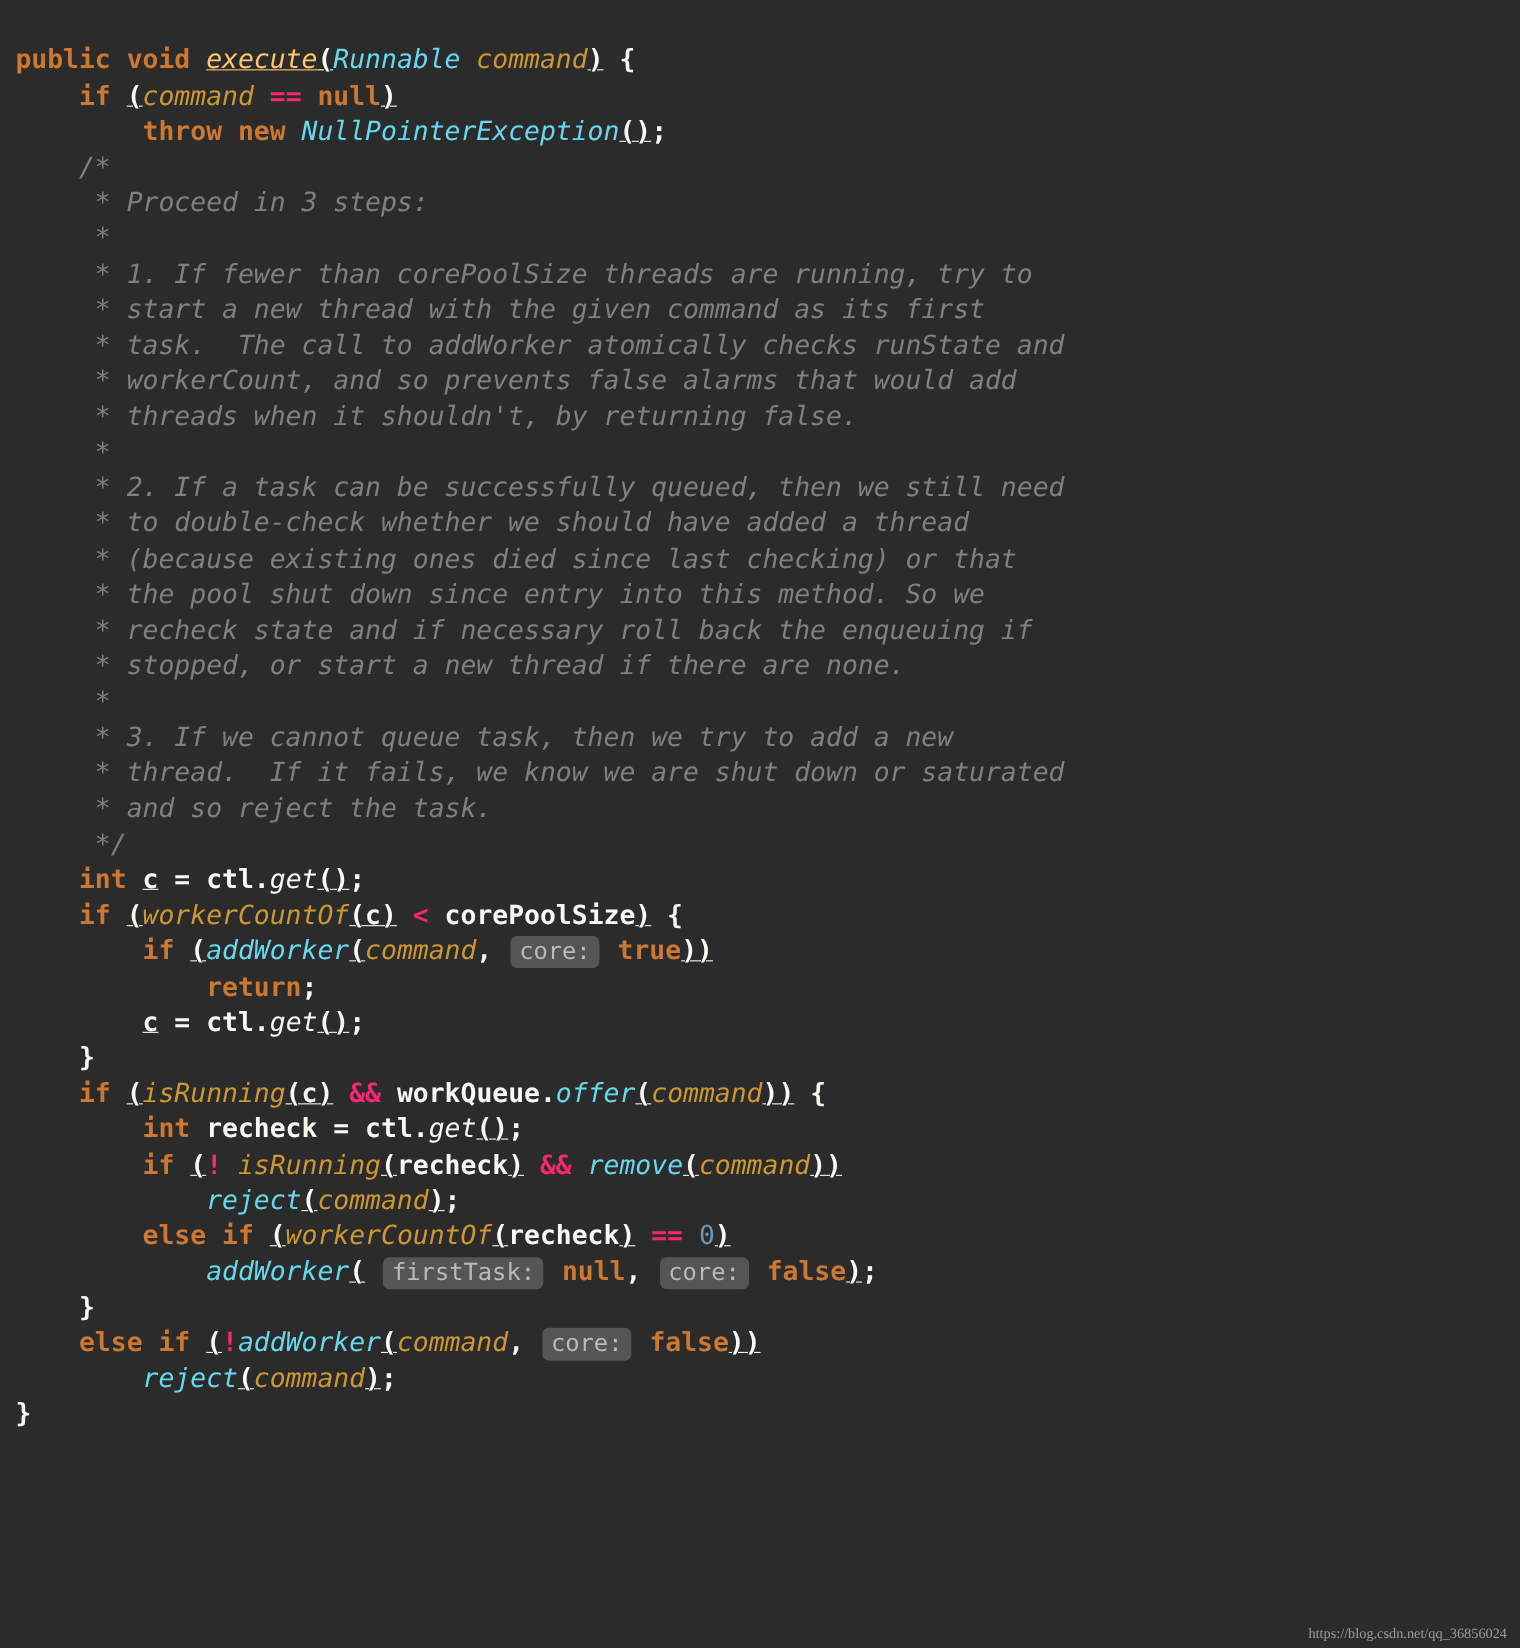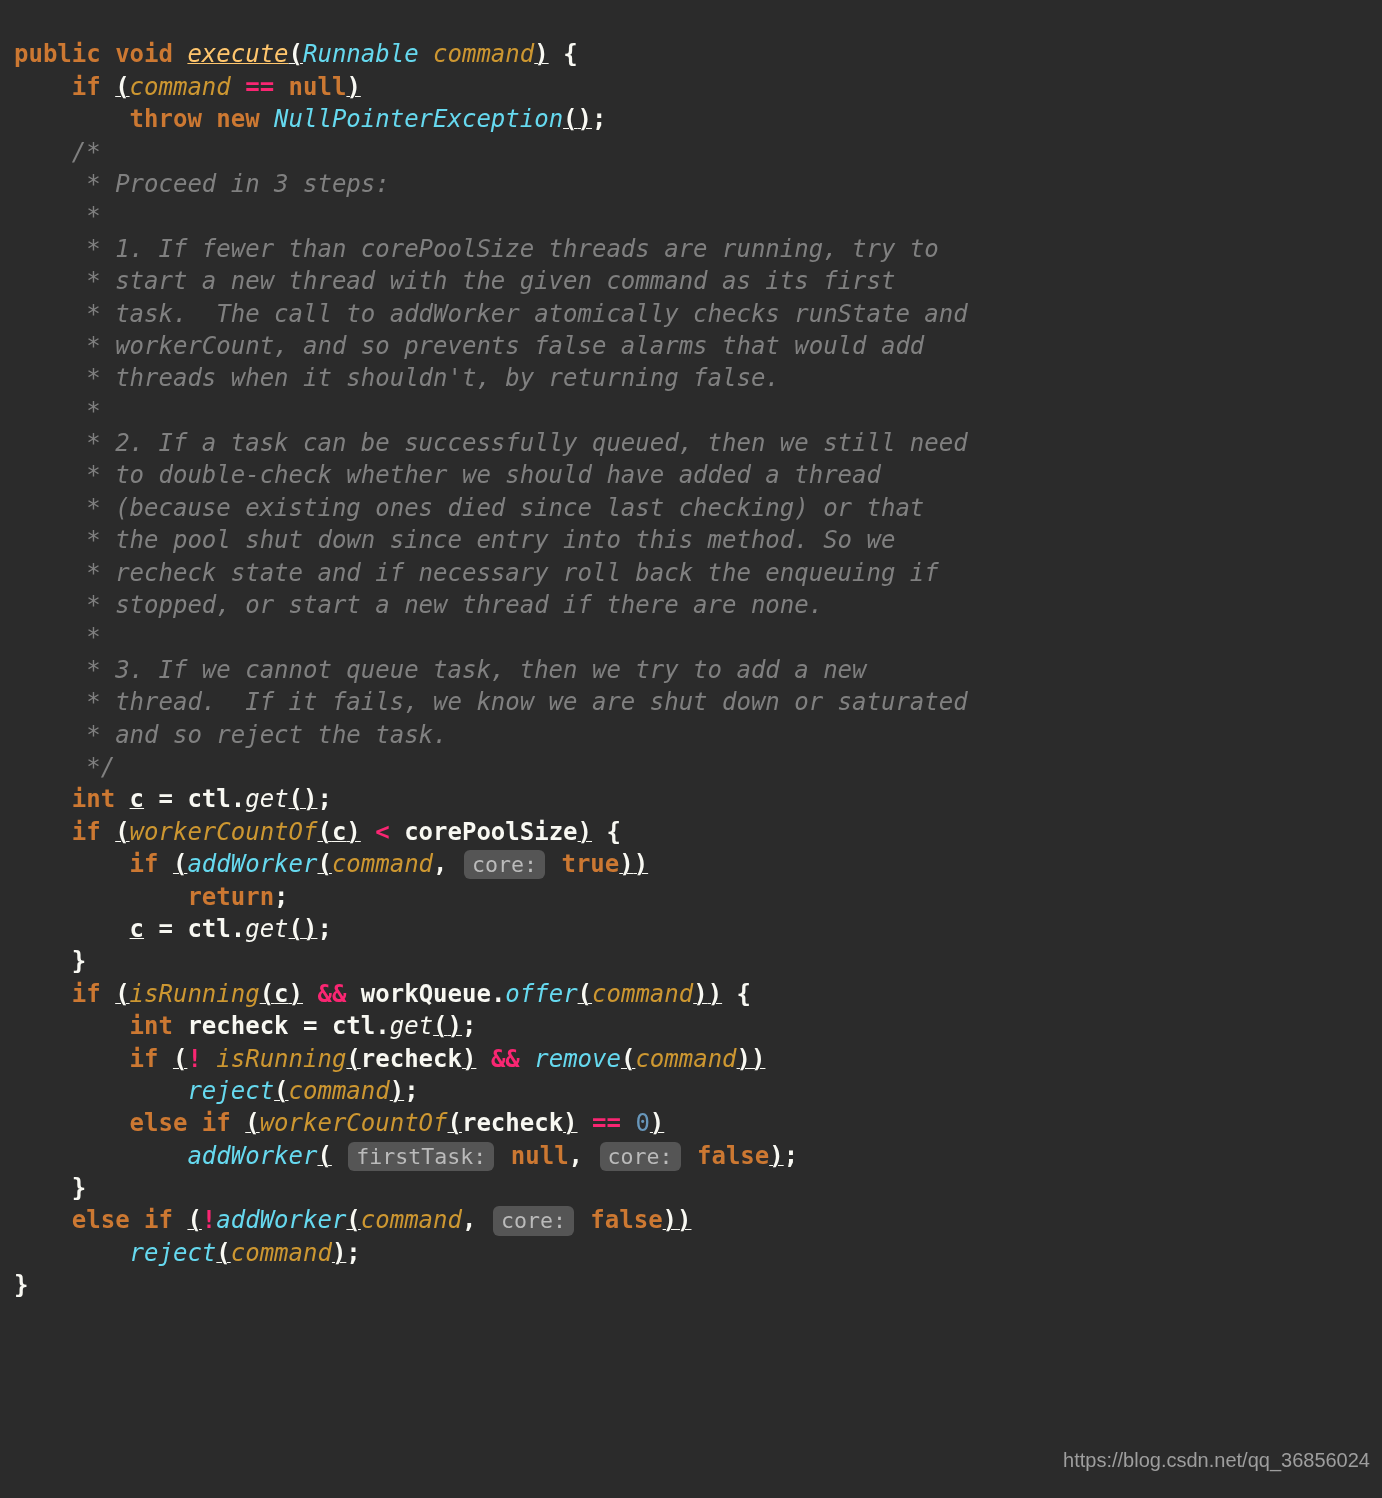--- a/index.html
+++ b/index.html
@@ -33,23 +33,23 @@
     border-radius: 6px;
     padding: 0 8px;
     margin: 0 2px;
     font-style: normal;
     font-size: 0.9em;
   }
   .u { text-decoration: underline; text-decoration-thickness: 1px; }
   .watermark {
     position: fixed;
     right: 12px;
-    bottom: 24px;
-    font-family: Liberation Sans, sans-serif;
-    font-size: 20px;
+    bottom: 4px;
+    font-family: Liberation Serif, serif;
+    font-size: 13px;
     color: #9e9e9e;
   }
 
   
   .frame {
     width: 1132px;
   }
 </style>
 </head>
 <body>

